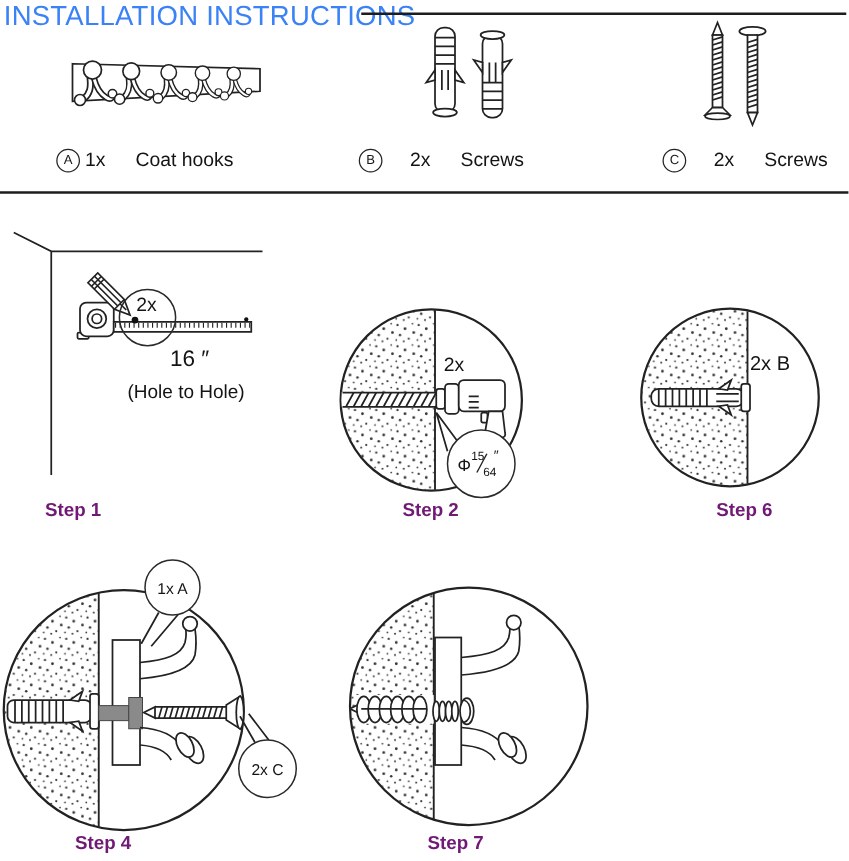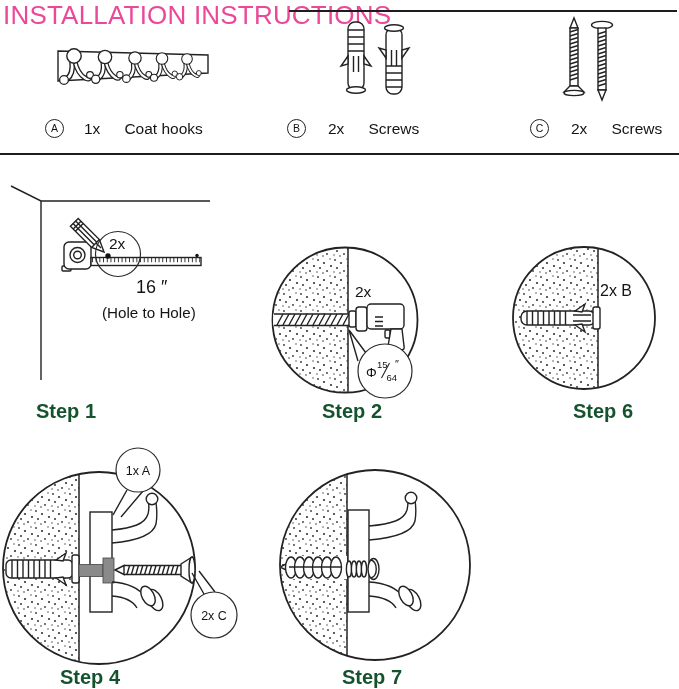--- a/index.html
+++ b/index.html
@@ -1,29 +1,29 @@
 <!DOCTYPE html>
 <html><head>
 <meta charset="utf-8">
 <style>
   html,body{margin:0;padding:0;background:#fff;}
   #sheet{position:relative;width:679px;height:689px;background:#ffffff;overflow:hidden;
          font-family:"Liberation Sans",sans-serif;color:#111;}
   .abs{position:absolute;}
-  #title{left:3px;top:0px;font-size:26px;letter-spacing:.2px;color:#ec4899;white-space:nowrap;}
+  #title{left:3px;top:0px;font-size:22px;letter-spacing:.2px;color:#3b82f6;white-space:nowrap;}
   .rule{border-top:2px solid #1d1d1d;height:0;}
   #title-rule{left:289px;top:10px;width:388px;}
   #parts-rule{left:0;top:153px;width:679px;}
   .part-row{display:flex;align-items:center;font-size:15.5px;color:#141414;}
   .badge{display:inline-flex;align-items:center;justify-content:center;width:17px;height:17px;
          border:1.4px solid #222;border-radius:50%;font-size:10.5px;line-height:1;flex:0 0 auto;}
-  .qty{margin-left:20px;}
+  .qty{margin-left:4px;}
   .qty.wide{margin-left:22px;}
   .pname{margin-left:24px;}
-  .step-label{font-size:20px;font-weight:bold;color:#14532d;white-space:nowrap;}
+  .step-label{font-size:15px;font-weight:bold;color:#701a75;white-space:nowrap;}
   svg{display:block;}
   svg text{font-family:"Liberation Sans",sans-serif;fill:#141414;}
   .ln{stroke:#222;stroke-width:1.4;fill:none;}
   .lnf{stroke:#222;stroke-width:1.4;fill:#fff;}
 </style>
 </head>
 <body>
 
 <div id="sheet">
 

